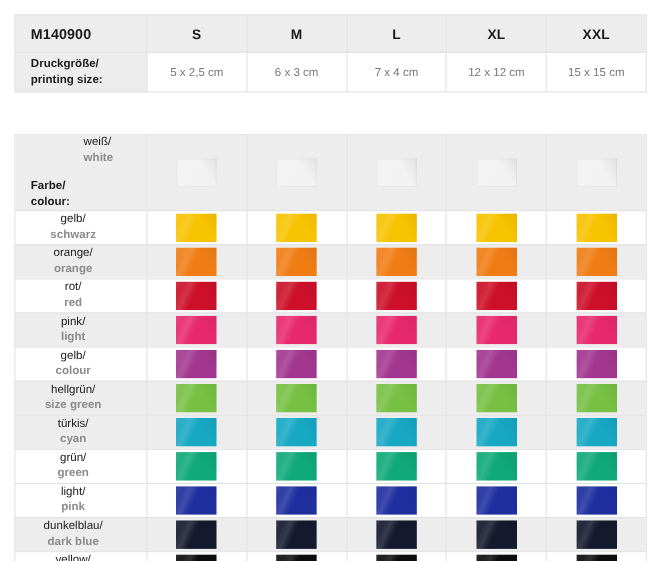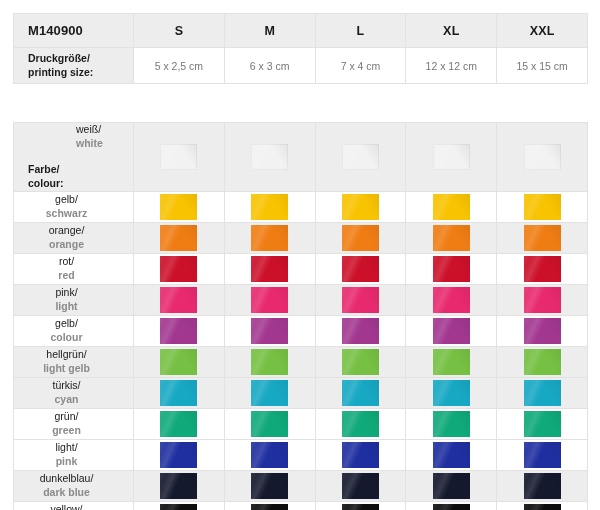--- a/index.html
+++ b/index.html
@@ -234,21 +234,21 @@
           </td>
           <td class="swcell"><span class="sw"><span class="base" style="background: rgb(162, 55, 144);"></span><span class="f1"></span><span class="f2"></span><span class="f3"></span></span></td>
           <td class="swcell"><span class="sw"><span class="base" style="background: rgb(162, 55, 144);"></span><span class="f1"></span><span class="f2"></span><span class="f3"></span></span></td>
           <td class="swcell"><span class="sw"><span class="base" style="background: rgb(162, 55, 144);"></span><span class="f1"></span><span class="f2"></span><span class="f3"></span></span></td>
           <td class="swcell"><span class="sw"><span class="base" style="background: rgb(162, 55, 144);"></span><span class="f1"></span><span class="f2"></span><span class="f3"></span></span></td>
           <td class="swcell"><span class="sw"><span class="base" style="background: rgb(162, 55, 144);"></span><span class="f1"></span><span class="f2"></span><span class="f3"></span></span></td>
         </tr>
         <tr class="crow alt">
           <td class="name">
             <span class="de">hellgrün/</span>
-            <span class="en">light gelb</span>
+            <span class="en">size green</span>
           </td>
           <td class="swcell"><span class="sw"><span class="base" style="background: rgb(118, 192, 67);"></span><span class="f1"></span><span class="f2"></span><span class="f3"></span></span></td>
           <td class="swcell"><span class="sw"><span class="base" style="background: rgb(118, 192, 67);"></span><span class="f1"></span><span class="f2"></span><span class="f3"></span></span></td>
           <td class="swcell"><span class="sw"><span class="base" style="background: rgb(118, 192, 67);"></span><span class="f1"></span><span class="f2"></span><span class="f3"></span></span></td>
           <td class="swcell"><span class="sw"><span class="base" style="background: rgb(118, 192, 67);"></span><span class="f1"></span><span class="f2"></span><span class="f3"></span></span></td>
           <td class="swcell"><span class="sw"><span class="base" style="background: rgb(118, 192, 67);"></span><span class="f1"></span><span class="f2"></span><span class="f3"></span></span></td>
         </tr>
         <tr class="crow alt">
           <td class="name">
             <span class="de">türkis/</span>

